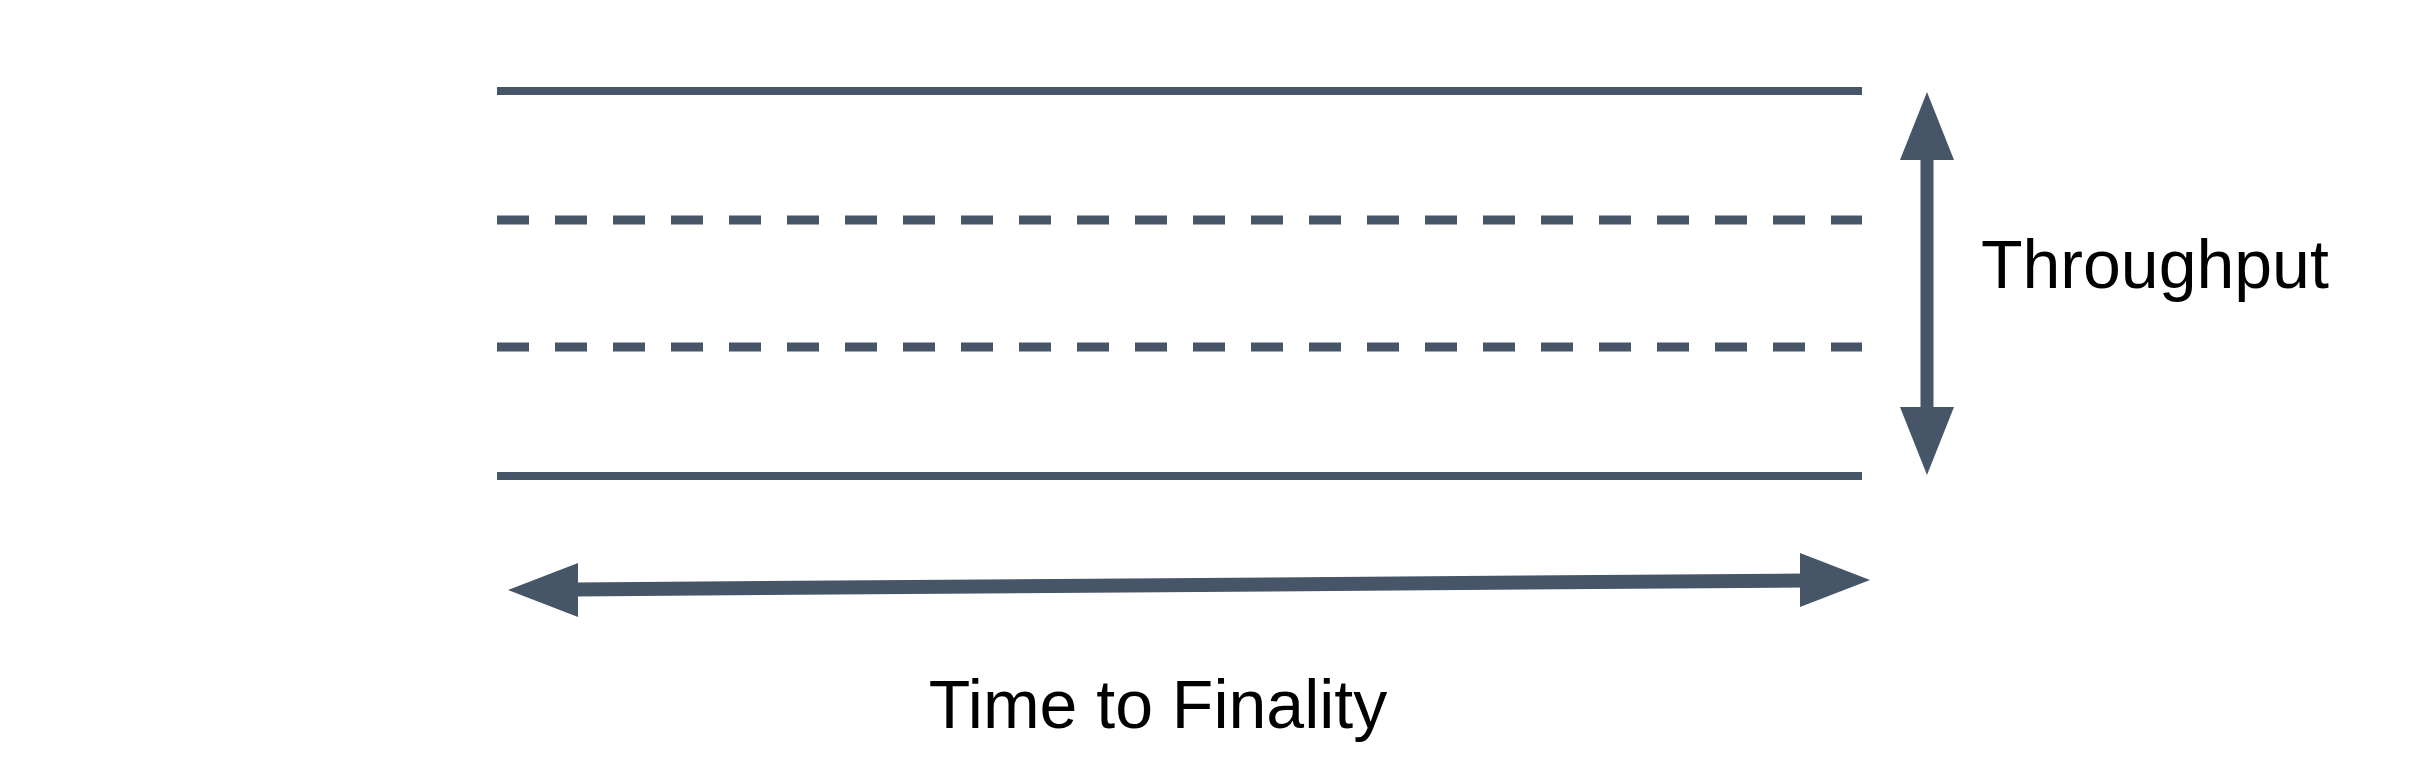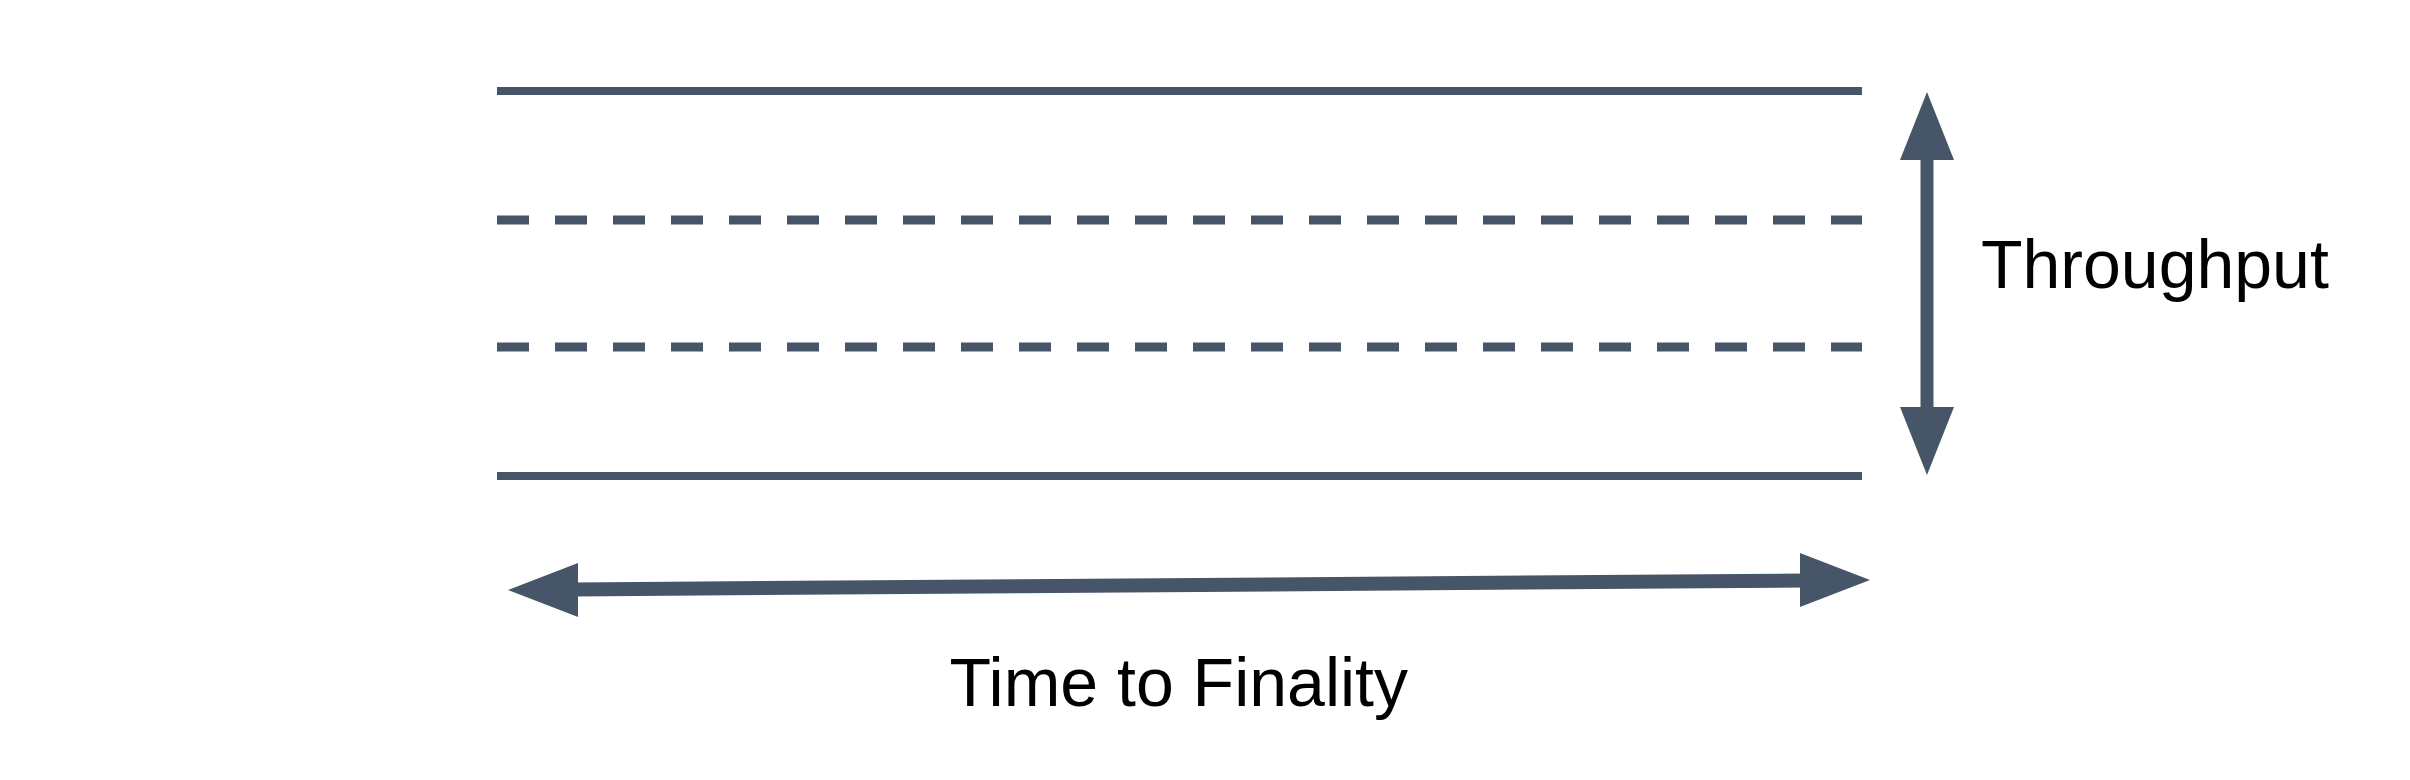--- a/index.html
+++ b/index.html
@@ -50,23 +50,23 @@
     line-height: 76px;
     white-space: nowrap;
   }
   .label-throughput {
     left: 1981px;
     top: 226px;
     text-align: right;
   }
   .label-ttf {
     left: 908px;
-    top: 644px;
+    top: 666px;
     width: 500px;
-    text-align: right;
+    text-align: center;
   }
 </style>
 </head>
 <body>
 
 <svg class="diagram-svg" viewBox="0 0 2410 780" xmlns="http://www.w3.org/2000/svg">
 
   <g>
     <line class="boundary-line" x1="497" y1="91" x2="1862" y2="91" stroke="#475569"></line>
     <line class="dashed-line" x1="497" y1="220" x2="1862" y2="220" stroke="#475569"></line>

